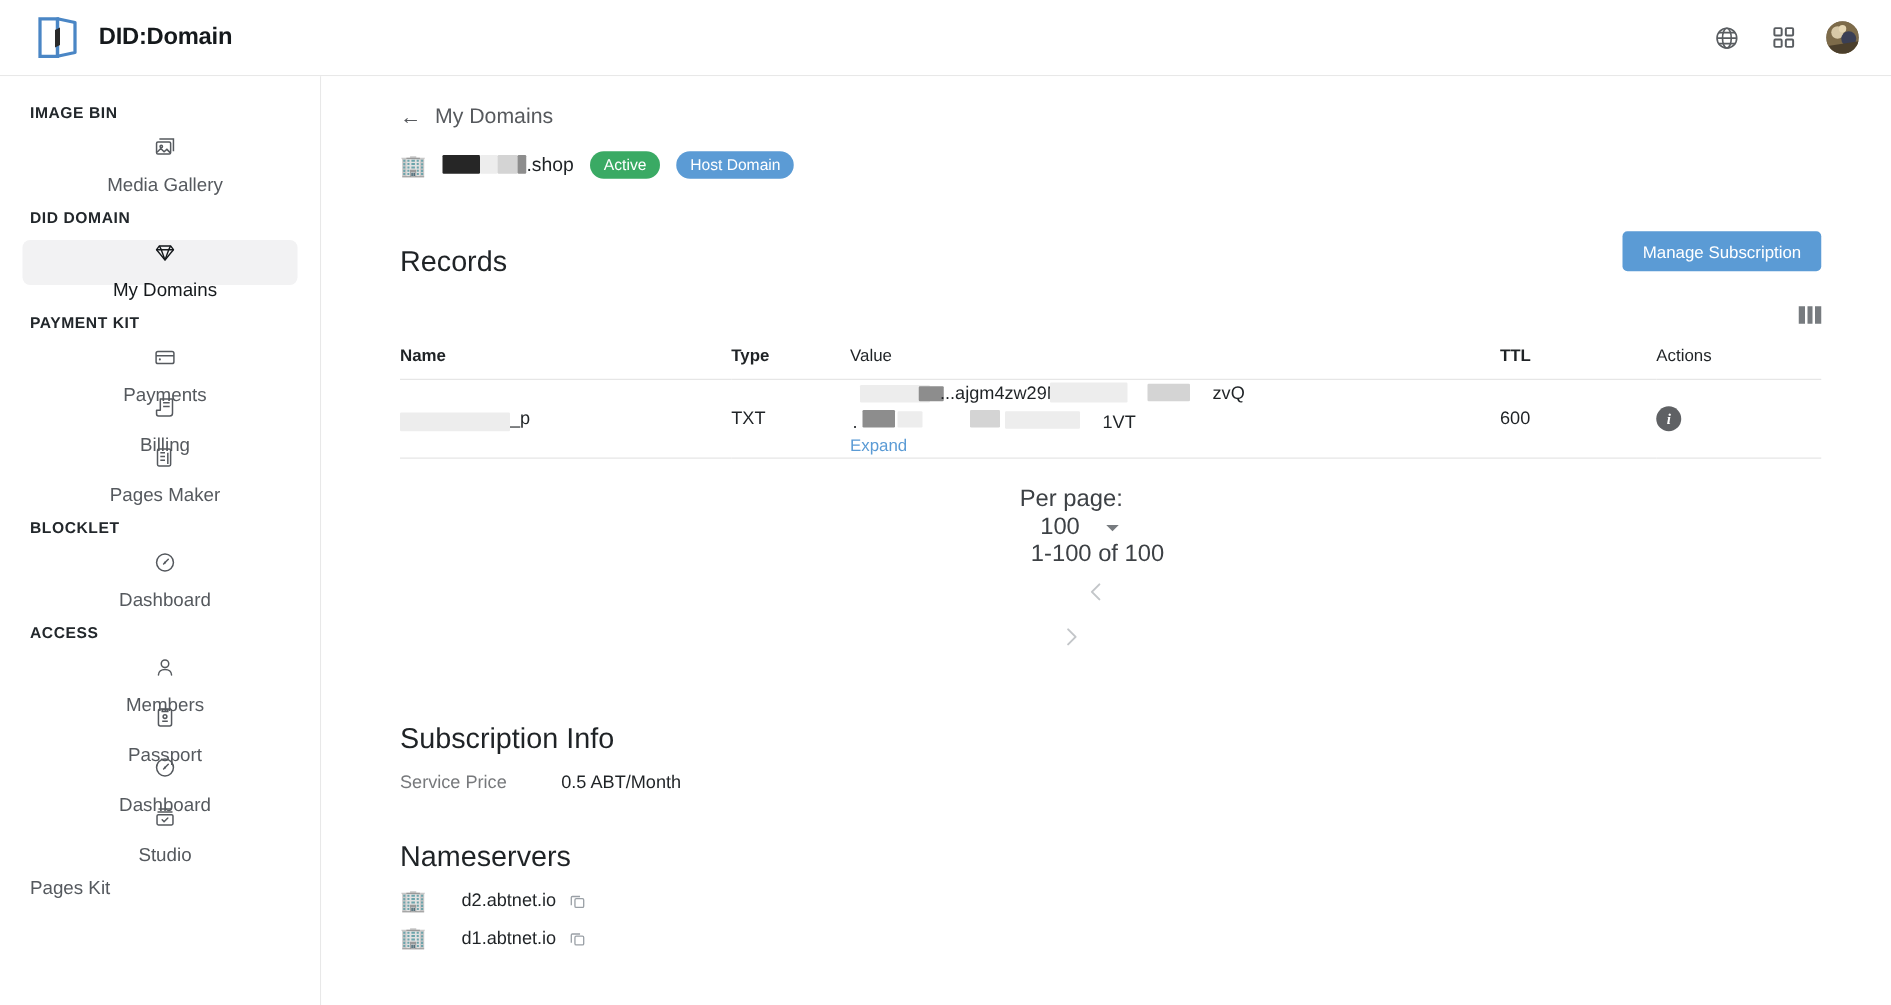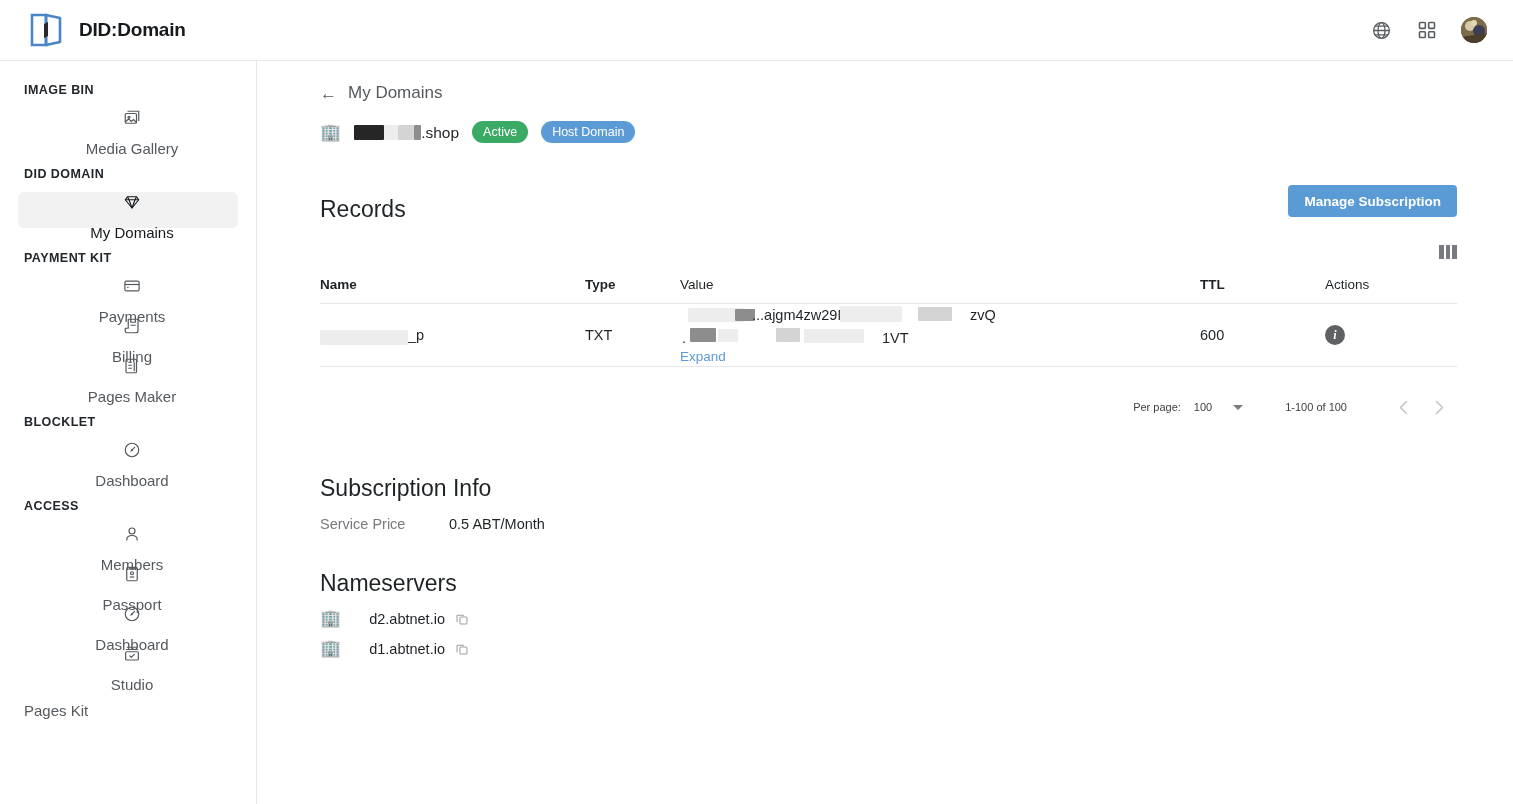--- a/index.html
+++ b/index.html
@@ -169,21 +169,21 @@
 
   .manage-btn {
     position: absolute;
     top: 124px; right: 56px;
     height: 32px;
     background: #5b9bd5;
     color: #ffffff;
     border: none;
     border-radius: 4px;
     font-size: 13.5px;
-    font-weight: bold;
+    font-weight: normal;
     padding: 0 16px;
     cursor: pointer;
     font-family: "Liberation Sans", sans-serif;
   }
 
   .section-title {
     font-size: 23px;
     font-weight: normal;
     color: #1f2326;
     margin-left: 63px;
@@ -261,22 +261,23 @@
     cursor: pointer;
     font-family: "Liberation Serif", serif;
   }
 
   .pager {
     display: flex;
     align-items: center;
     justify-content: flex-end;
     gap: 0;
     margin: 22px 56px 0 0;
-    font-size: 11px;
+    font-size: 19px;
     color: #3d4145;
+    flex-direction: column;
   }
   .pg-lbl { color: #3d4145; }
   .pg-sel {
     display: flex; align-items: center; gap: 21px;
     margin-left: 13px; cursor: pointer;
   }
   .caret {
     width: 0; height: 0;
     border-left: 5px solid transparent;
     border-right: 5px solid transparent;

